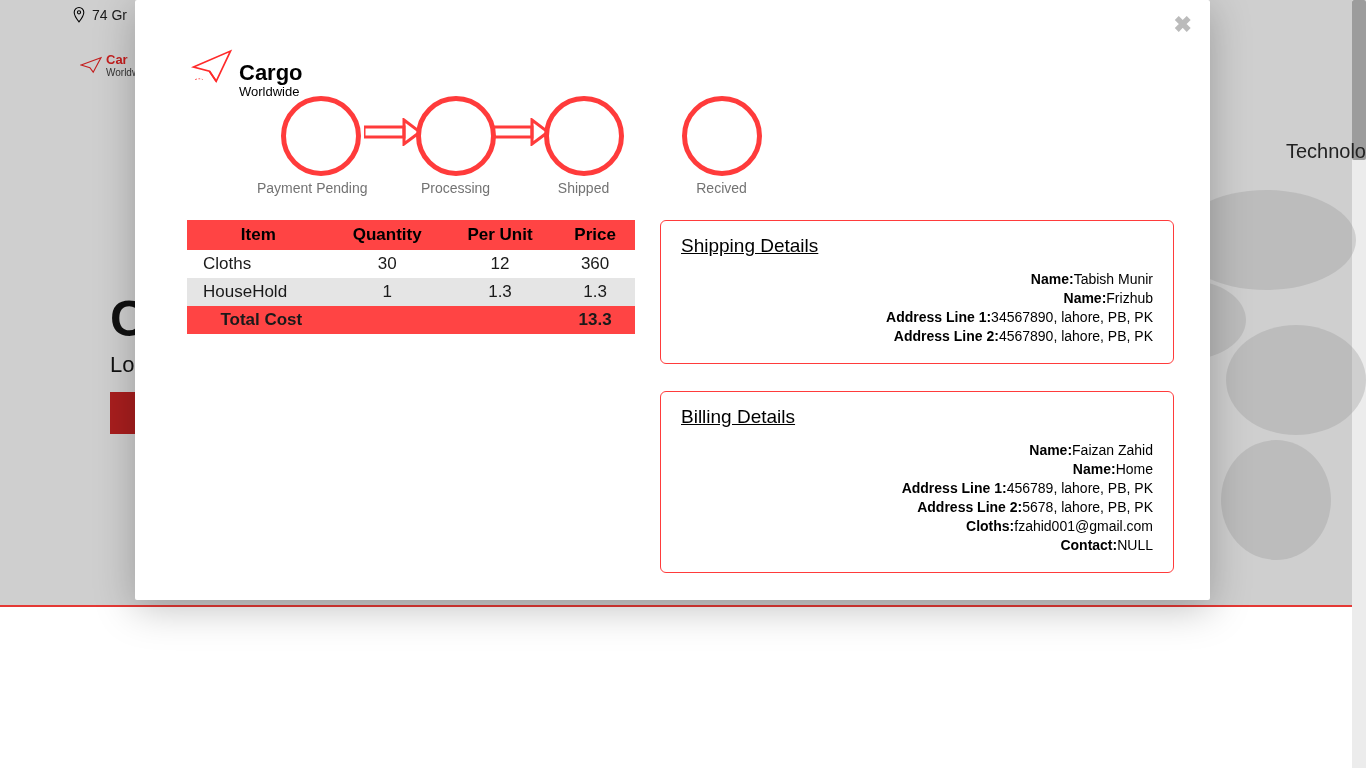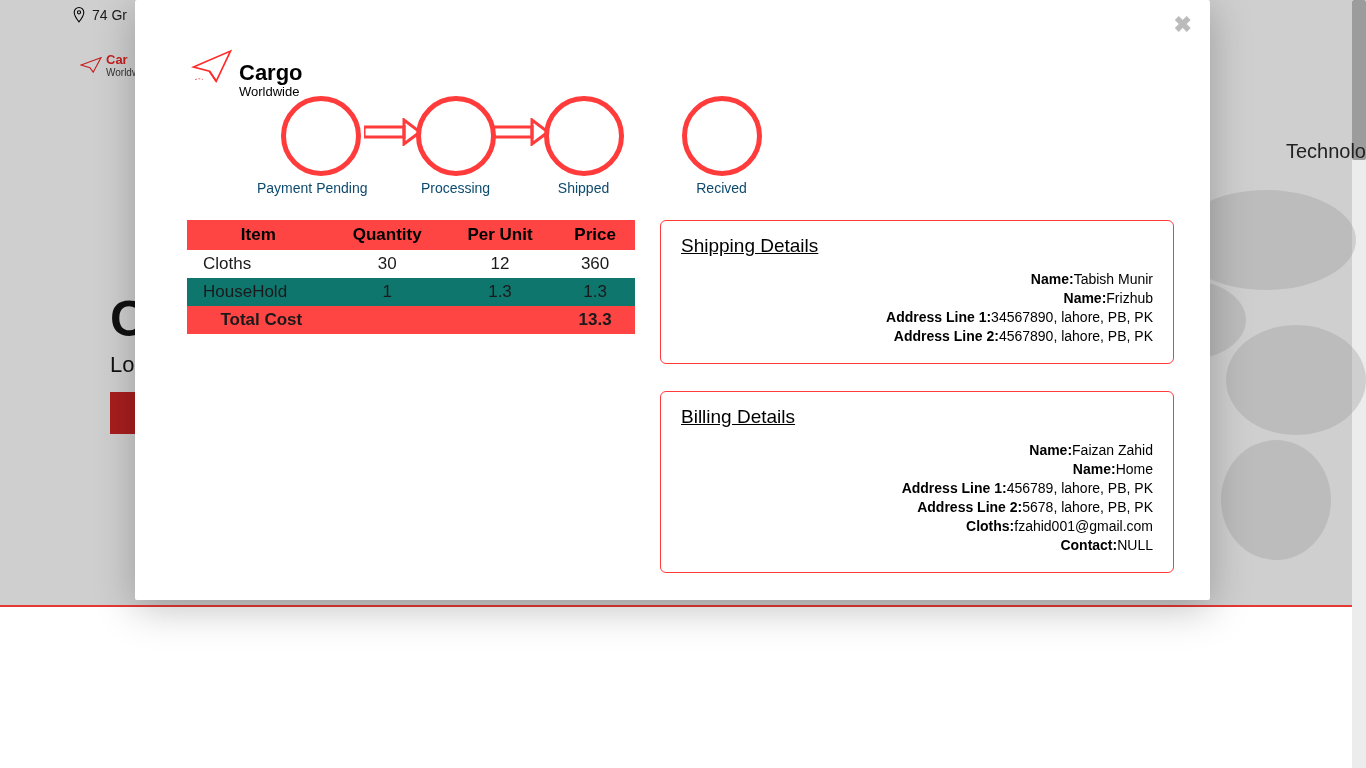--- a/index.html
+++ b/index.html
@@ -26,31 +26,31 @@
   .close{position:absolute;top:12px;right:18px;font-size:22px;color:#bbb;font-weight:700;cursor:pointer;}
   .m-logo{position:absolute;top:34px;left:56px;display:flex;align-items:center;}
   .m-logo .txt{margin-left:6px;}
   .m-logo .t1{font-size:22px;font-weight:700;color:#000;line-height:1;margin-top:28px;}
   .m-logo .t2{font-size:13px;color:#000;}
   .meta{position:absolute;top:32px;right:36px;text-align:right;font-size:15px;color:#000;}
   .meta b{font-weight:700;}
   .status{position:absolute;top:96px;left:140px;display:flex;align-items:flex-start;}
   .status .step{display:flex;flex-direction:column;align-items:center;}
   .status .circle{width:70px;height:70px;border:5px solid #ff3b3b;border-radius:50%;}
-  .status .lbl{margin-top:4px;font-size:14px;color:#0c4a6e;white-space:nowrap;}
+  .status .lbl{margin-top:4px;font-size:14px;color:#737373;white-space:nowrap;}
   .status .arrow{margin:22px -4px 0 -4px;}
   .status .gap{width:58px;}
   .step1 .lbl{margin-left:-18px;}
   
   .items{position:absolute;top:220px;left:52px;width:448px;border-collapse:collapse;font-size:17px;}
   .items th{background:#ff4444;color:#000;font-weight:700;padding:5px 10px;text-align:center;}
   .items th:first-child{text-align:center;}
   .items td{padding:4px 10px;text-align:center;}
   .items td:first-child{text-align:left;padding-left:16px;}
-  .items tr.alt{background:#0f766e;padding-left:35px;}
+  .items tr.alt{background:#e5e5e5;padding-left:35px;}
   .items tr.total{background:#ff4444;font-weight:700;}
   .items tr.total td{text-align:center;}
   .items tr.total td:first-child{text-align:center;}
   
   .card{position:absolute;right:36px;width:514px;border:1.5px solid #ff3b3b;border-radius:6px;padding:14px 20px 16px 20px;box-sizing:border-box;}
   .card.ship{top:220px;}
   .card.bill{top:391px;}
   .card h3{margin:0 0 14px 0;font-size:19px;font-weight:400;color:#000;text-decoration:underline;}
   .row{display:flex;justify-content:flex-end;font-size:14px;margin:3px 0;color:#000;}
   .row .k{font-weight:700;}

